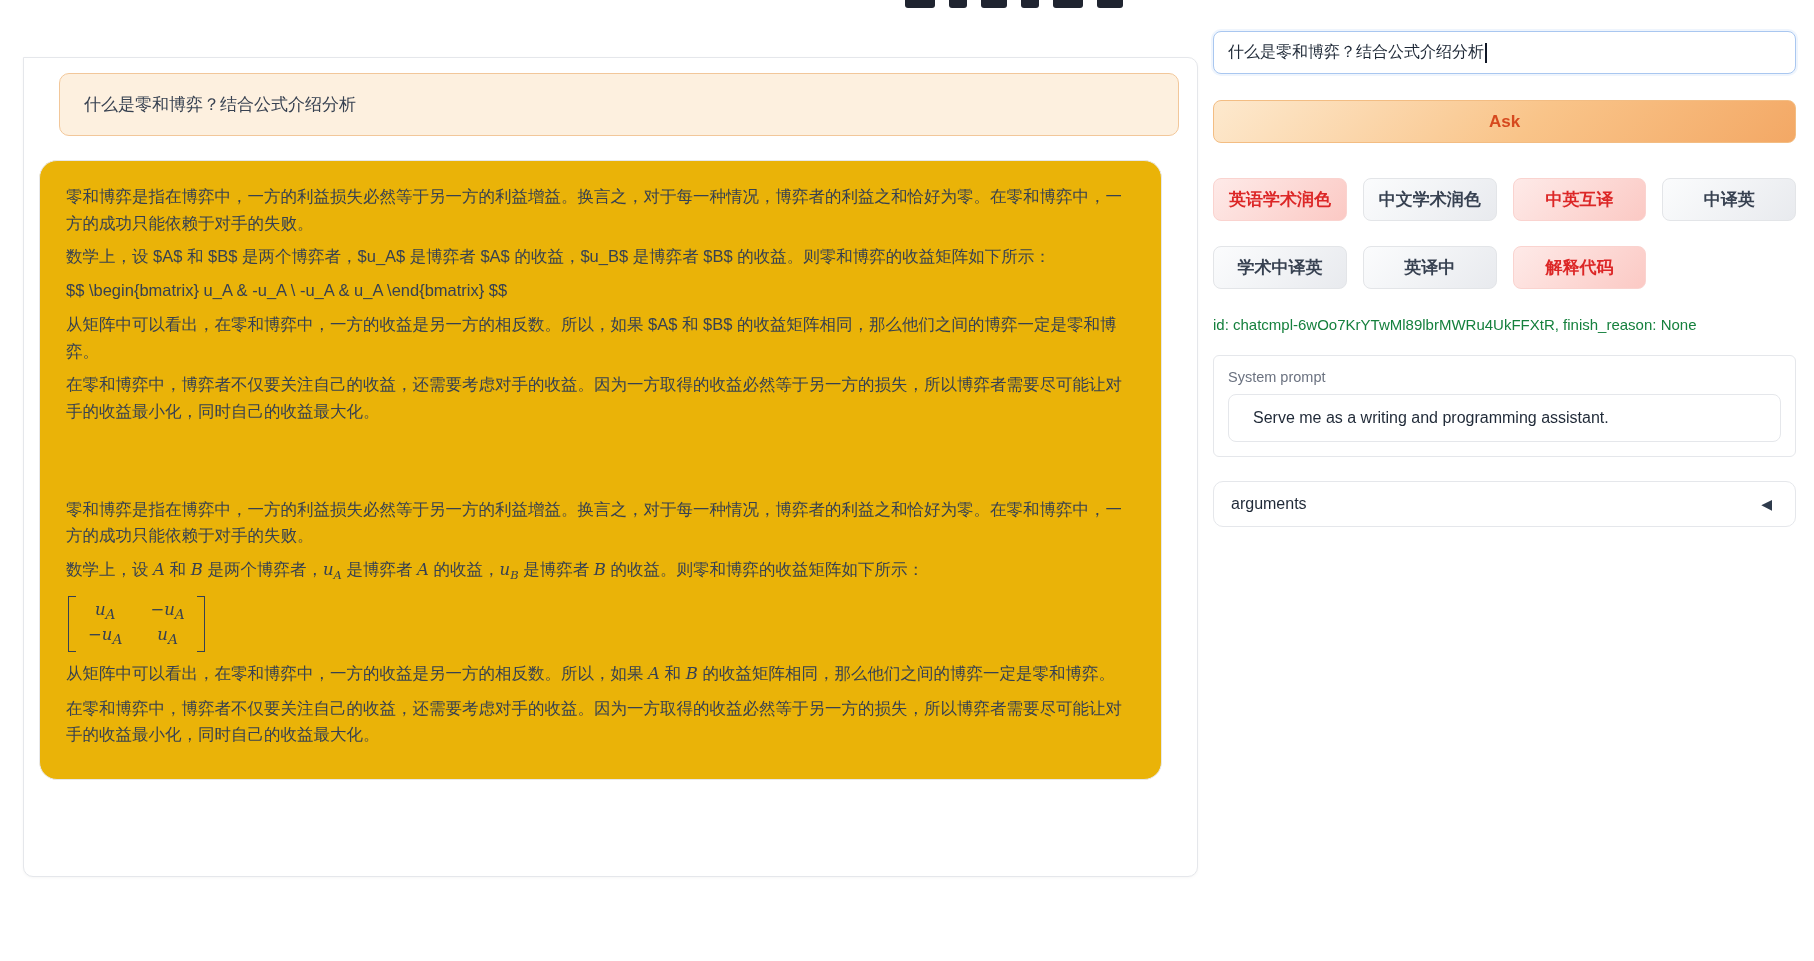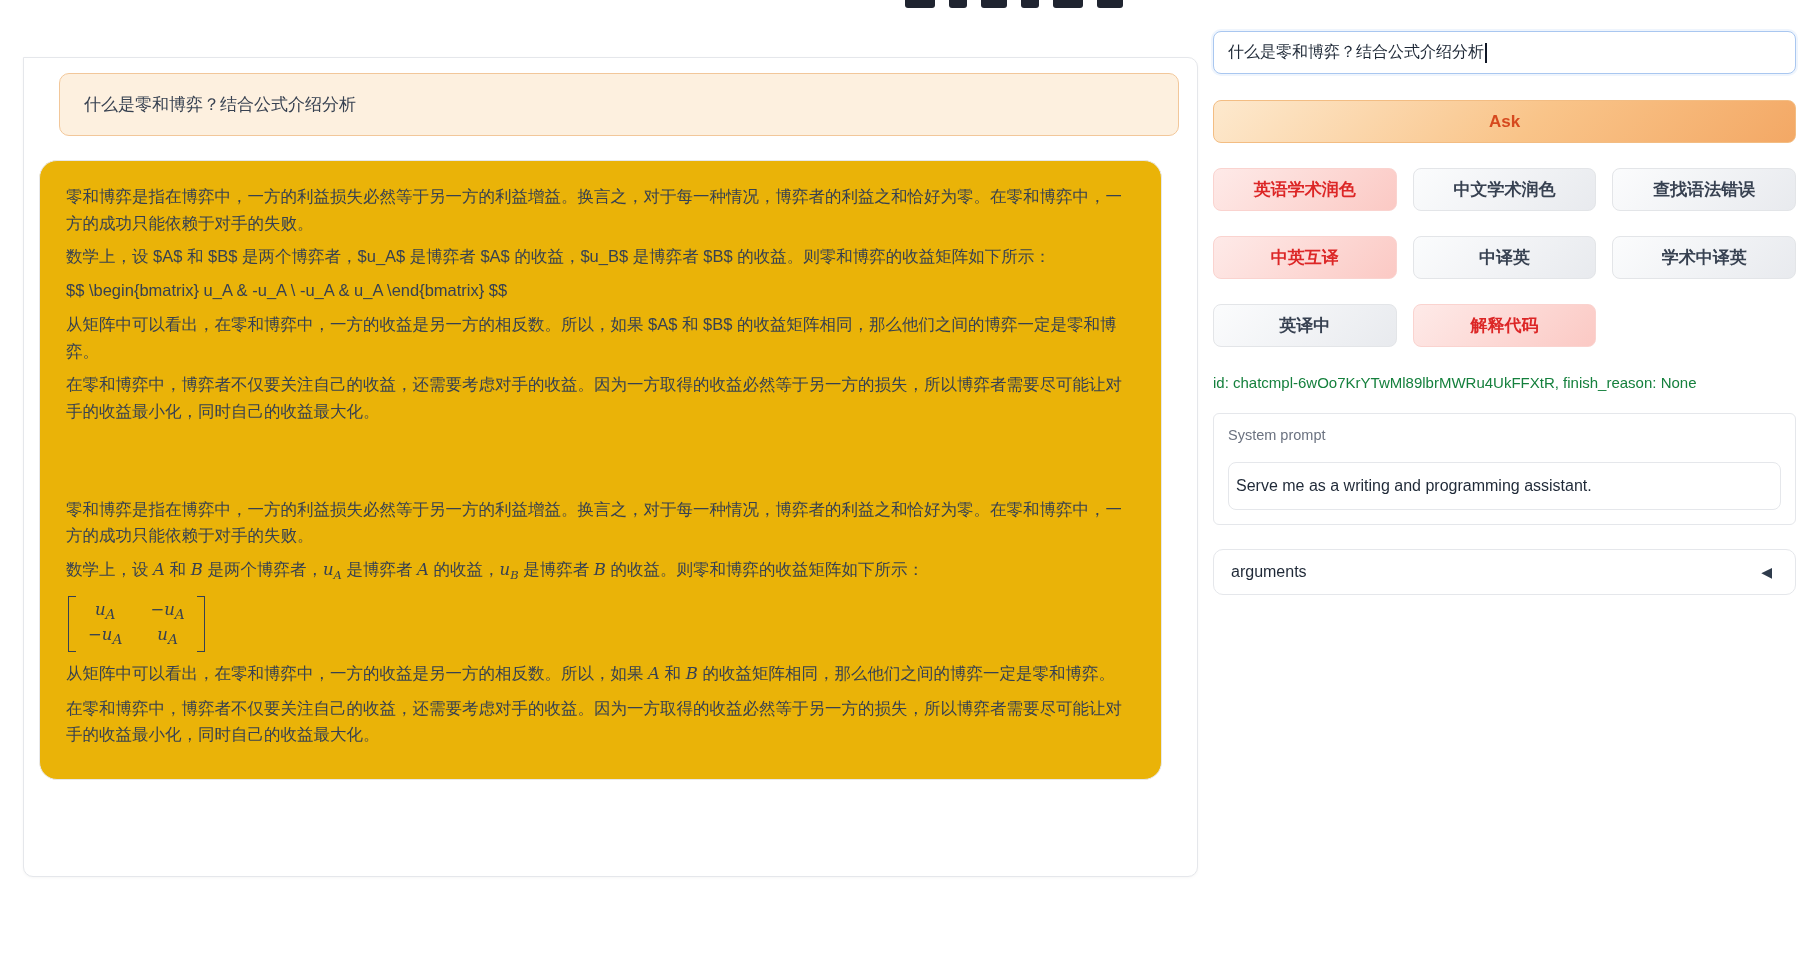--- a/index.html
+++ b/index.html
@@ -57,30 +57,30 @@
          font-weight:bold; font-size:17px; cursor:pointer;
          font-family:"Liberation Sans","DejaVu Sans",sans-serif; }
   .btn-primary { margin-top:26px;
          background:linear-gradient(135deg,#fde9ce 0%,#f9c489 55%,#f3a865 100%);
          border-color:#f3bd83; color:#d6491e; }
   .btn-pink { background:linear-gradient(135deg,#feeae8 0%,#fbc9c4 100%);
               border-color:#fad3cf; color:#dc2626; }
   .btn-gray { background:linear-gradient(135deg,#fbfcfd 0%,#e8eaee 100%);
               border-color:#e3e5e8; color:#374151; }
 
-  .btn-grid { margin-top:25px; display:grid; grid-template-columns:1fr 1fr 1fr;
+  .btn-grid { margin-top:35px; display:grid; grid-template-columns:1fr 1fr 1fr 1fr;
               column-gap:16px; row-gap:25px; }
 
   .meta-line { margin-top:27px; font-size:15px; color:#15803d; }
 
   .sysprompt-card { margin-top:22px; background:#fff; border:1.5px solid #e5e7eb;
                     border-radius:6px; padding:13px 14px 14px 14px; }
   .sysprompt-card .lbl { color:#6b7280; font-size:14.5px; }
-  .sysprompt-card .val { margin-top:19px; height:48px; border:1.5px solid #e5e7eb; border-radius:8px;
-                         display:flex; align-items:center; padding:0 7px; font-size:16px; color:#1f2937;
+  .sysprompt-card .val { margin-top:9px; height:48px; border:1.5px solid #e5e7eb; border-radius:8px;
+                         display:flex; align-items:center; padding:0 24px; font-size:16px; color:#1f2937;
                          background:#fff; }
 
   .accordion { margin-top:24px; background:#fff; border:1.5px solid #e5e7eb; border-radius:10px;
                height:46px; display:flex; align-items:center; justify-content:space-between;
                padding:0 23px 0 17px; cursor:pointer; }
   .accordion .a-lbl { font-size:16px; color:#1f2937; }
   .accordion .a-arrow { font-size:14px; color:#2f3b4c; }
 </style>
 </head>
 <body>
@@ -142,21 +142,20 @@
   <div class="prompt-input">
     <span>什么是零和博弈？结合公式介绍分析</span>
     <span class="caret"></span>
   </div>
 
   <button class="btn btn-primary">Ask</button>
 
   <div class="btn-grid">
     <button class="btn btn-pink">英语学术润色</button>
     <button class="btn btn-gray">中文学术润色</button>
-    <button class="btn btn-gray">查找语法错误</button>
     <button class="btn btn-pink">中英互译</button>
     <button class="btn btn-gray">中译英</button>
     <button class="btn btn-gray">学术中译英</button>
     <button class="btn btn-gray">英译中</button>
     <button class="btn btn-pink">解释代码</button>
   </div>
 
   <div class="meta-line">id: chatcmpl-6wOo7KrYTwMl89lbrMWRu4UkFFXtR, finish_reason: None</div>
 
   <div class="sysprompt-card">

